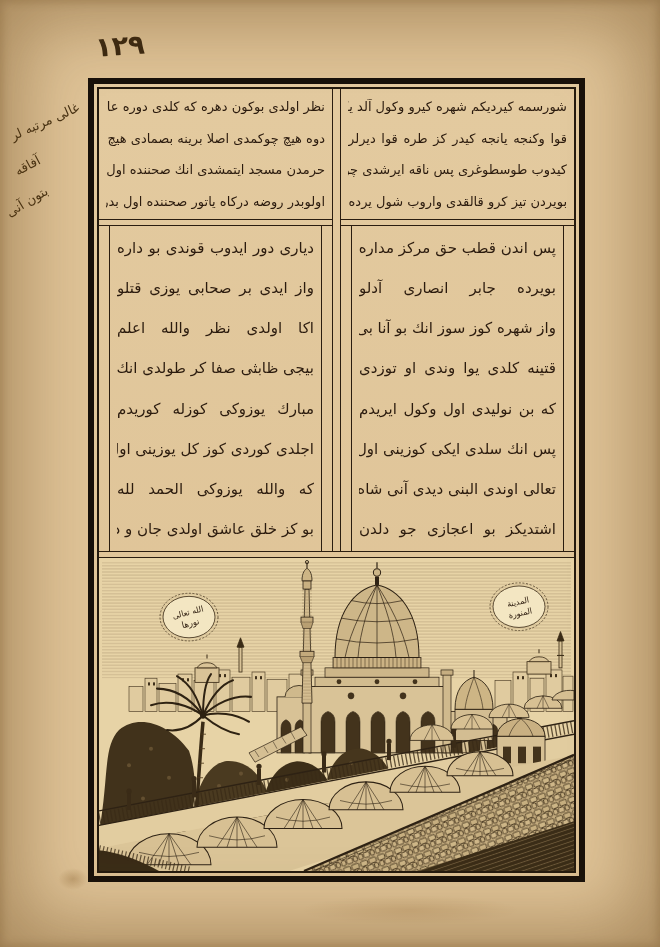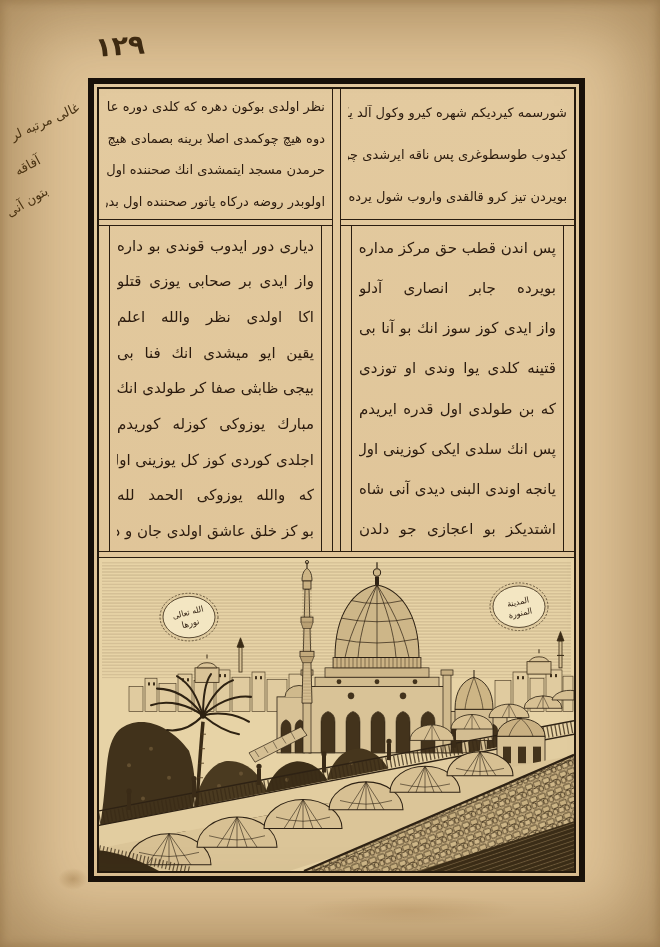--- a/index.html
+++ b/index.html
@@ -73,44 +73,44 @@
               <div class="line">نظر اولدى بوكون دهره كه كلدى دوره عالى راى</div>
               <div class="line">دوه هيچ چوكمدى اصلا برينه بصمادى هيچ پاى</div>
               <div class="line">حرمدن مسجد ايتمشدى انك صحننده اول بدر اى</div>
               <div class="line">اولوبدر روضه دركاه ياتور صحننده اول بدر اى</div>
             </div>
           <div class="hrule"></div>
           <div class="block2">
               <div class="line">ديارى دور ايدوب قوندى بو داره</div>
               <div class="line">واز ايدى بر صحابى يوزى قتلو</div>
               <div class="line">اكا اولدى نظر والله اعلم</div>
-              <div class="line">يقين ايو ميشدى انك فنا بى</div>
               <div class="line">بيجى ظابثى صفا كر طولدى انك</div>
               <div class="line">مبارك يوزوكى كوزله كوريدم</div>
               <div class="line">اجلدى كوردى كوز كل يوزينى اول</div>
               <div class="line">كه والله يوزوكى الحمد لله</div>
               <div class="line">بو كز خلق عاشق اولدى جان و دلدن</div>
             </div>
         </div>
         <div class="vdivider"></div>
         <div class="col">
           <div class="block1">
               <div class="line">شورسمه كيرديكم شهره كيرو وكول آلد يكر بهره</div>
+              <div class="line">قوا وكنجه يانجه كيدر كز طره قوا ديرلر</div>
               <div class="line">كيدوب طوسطوغرى پس ناقه ايرشدى چوكدى اول يرده</div>
               <div class="line">بويردن تيز كرو قالقدى واروب شول يرده چوكديكم</div>
             </div>
           <div class="hrule"></div>
           <div class="block2">
               <div class="line">پس اندن قطب حق مركز مداره</div>
               <div class="line">بويرده جابر انصارى آدلو</div>
-              <div class="line">واز ايدى كوز سوز انك بو آنا بى</div>
+              <div class="line">واز شهره كوز سوز انك بو آنا بى</div>
               <div class="line">قتينه كلدى يوا وندى او توزدى</div>
-              <div class="line">كه بن طولدى اول قدره ايريدم</div>
+              <div class="line">كه بن نوليدى اول وكول ايريدم</div>
               <div class="line">پس انك سلدى ايكى كوزينى اول</div>
-              <div class="line">يانجه اوندى البنى ديدى آنى شاه</div>
+              <div class="line">تعالى اوندى البنى ديدى آنى شاه</div>
               <div class="line">اشتديكز بو اعجازى جو دلدن</div>
             </div>
         </div>
       </div>
 
       <div class="hrule"></div>
 
       <div class="illus">
       <svg viewBox="0 0 475 302" preserveAspectRatio="none">
         <defs>

